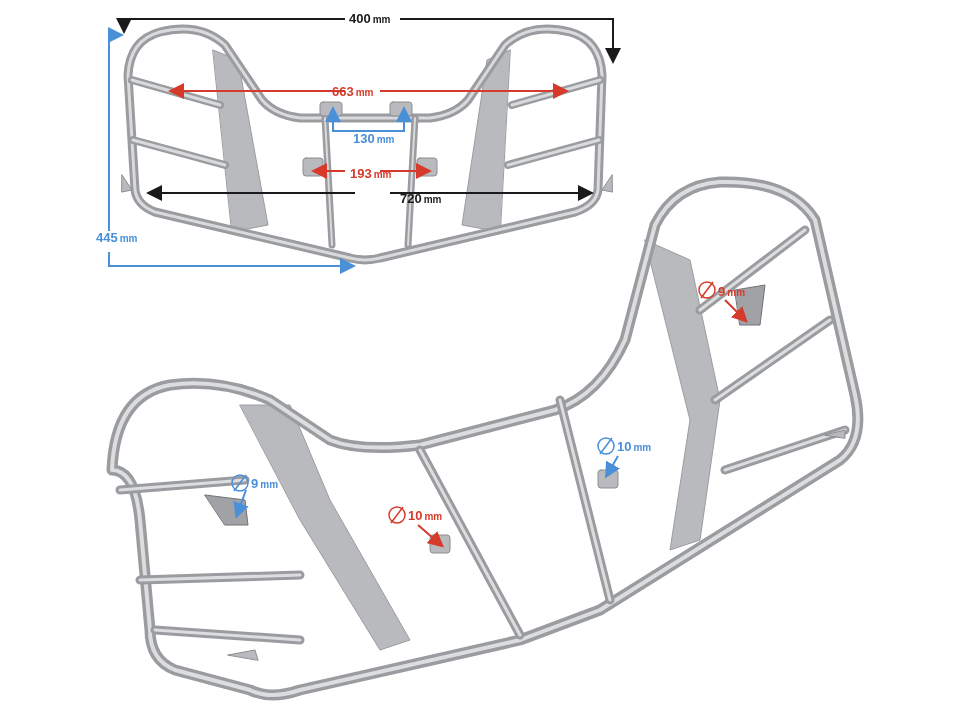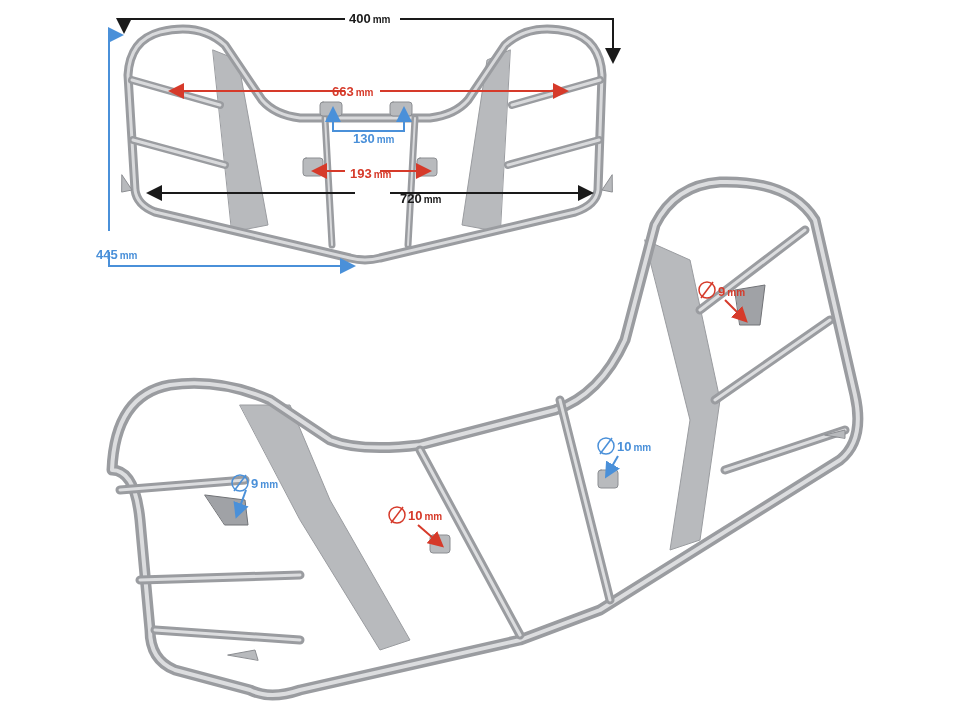--- a/index.html
+++ b/index.html
@@ -102,18 +102,18 @@
       <path d="M701,298 L713,282" stroke="#d63a2a"></path>
     <path d="M725,300 L745,320" stroke="#d63a2a" stroke-width="2" marker-end="url(#ah-red)"></path>
   </g>
 </svg>
 
 <div class="lbl black" style="left:349px;top:12px;"><span>400</span><span class="unit">mm</span></div>
 <div class="lbl red" style="left:332px;top:85px;"><span>663</span><span class="unit">mm</span></div>
 <div class="lbl blue" style="left:353px;top:132px;"><span>130</span><span class="unit">mm</span></div>
 <div class="lbl red" style="left:350px;top:167px;"><span>193</span><span class="unit">mm</span></div>
 <div class="lbl black" style="left:375px;top:192px;margin-left:25px;"><span>720</span><span class="unit">mm</span></div>
-<div class="lbl blue" style="left:96px;top:248px;"><span>445</span><span class="unit">mm</span></div>
+<div class="lbl blue" style="left:96px;top:231px;"><span>445</span><span class="unit">mm</span></div>
 
 <div class="lbl blue" style="left:251px;top:477px;"><span>9</span><span class="unit">mm</span></div>
 <div class="lbl red" style="left:408px;top:509px;"><span>10</span><span class="unit">mm</span></div>
 <div class="lbl blue" style="left:617px;top:440px;"><span>10</span><span class="unit">mm</span></div>
 <div class="lbl red" style="left:718px;top:285px;"><span>9</span><span class="unit">mm</span></div>
 
 </body></html>

